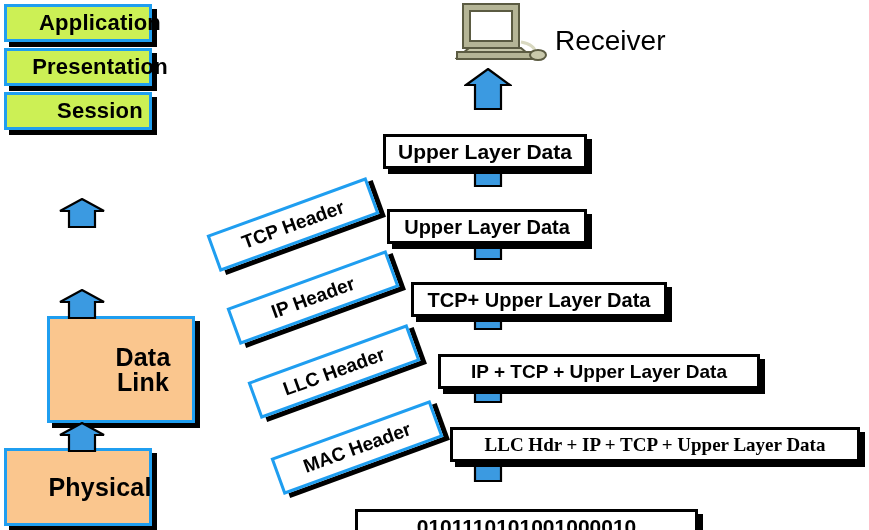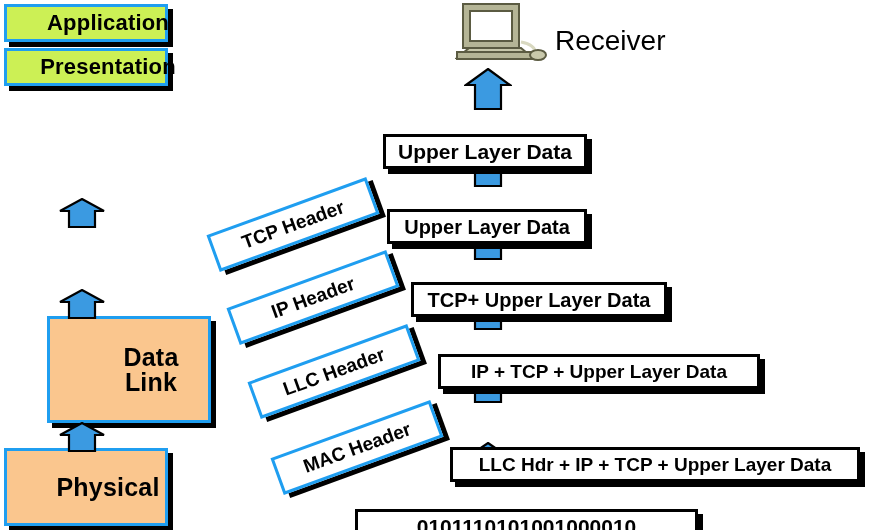--- a/index.html
+++ b/index.html
@@ -29,21 +29,21 @@
     box-sizing: border-box;
     border: 3px solid #1f9ef0;
     background: #ccf055;
     box-shadow: 5px 5px 0 0 #000000;
     display: flex;
     align-items: center;
     justify-content: center;
     color: #000000;
     font-weight: bold;
     letter-spacing: 0.2px;
-    width: 164px;
+    width: 148px;
     padding-left: 44px;
   }
   .osi-layer.tall { background: #fac68e; }
   .osi-label {
     display: block;
     text-align: center;
     line-height: 1;
   }
 
   
@@ -122,20 +122,23 @@
 <div id="osi-stack">
 
   <div class="osi-layer" style="top:4px;height:38px;font-size:22px;">
     <span class="osi-label">Application</span>
   </div>
 
   <div class="osi-layer" style="top:48px;height:38px;font-size:22px;">
     <span class="osi-label">Presentation</span>
   </div>
 
+  <div class="osi-layer" style="top:92px;height:38px;font-size:22px;">
+    <span class="osi-label">Session</span>
+  </div>
 
 
 
   <div class="osi-layer tall" style="top:316px;height:107px;font-size:25px;margin-left:43px;">
     <span class="osi-label">Data Link</span>
   </div>
 
   <div class="osi-layer tall" style="top:448px;height:78px;font-size:25px;">
     <span class="osi-label">Physical</span>
   </div>
@@ -237,19 +240,19 @@
 </div>
 
 <div class="data-box" style="left:411px;top:258px;width:256px;font-size:20px;">
   <span class="dtext">TCP+ Upper Layer Data</span>
 </div>
 
 <div class="data-box" style="left:438px;top:330px;width:322px;font-size:19px;">
   <span class="dtext">IP + TCP + Upper Layer Data</span>
 </div>
 
-<div class="data-box" style="left:450px;top:423px;width:410px;font-size:19px;">
+<div class="data-box" style="left:450px;top:403px;width:410px;font-size:19px;font-family:Liberation Serif, serif;">
   <span class="dtext">LLC Hdr + IP + TCP + Upper Layer Data</span>
 </div>
 
 <div class="data-box" style="left:355px;top:485px;width:343px;font-size:21px;">
   <span class="dtext">0101110101001000010</span>
 </div>
 
 </body></html>

